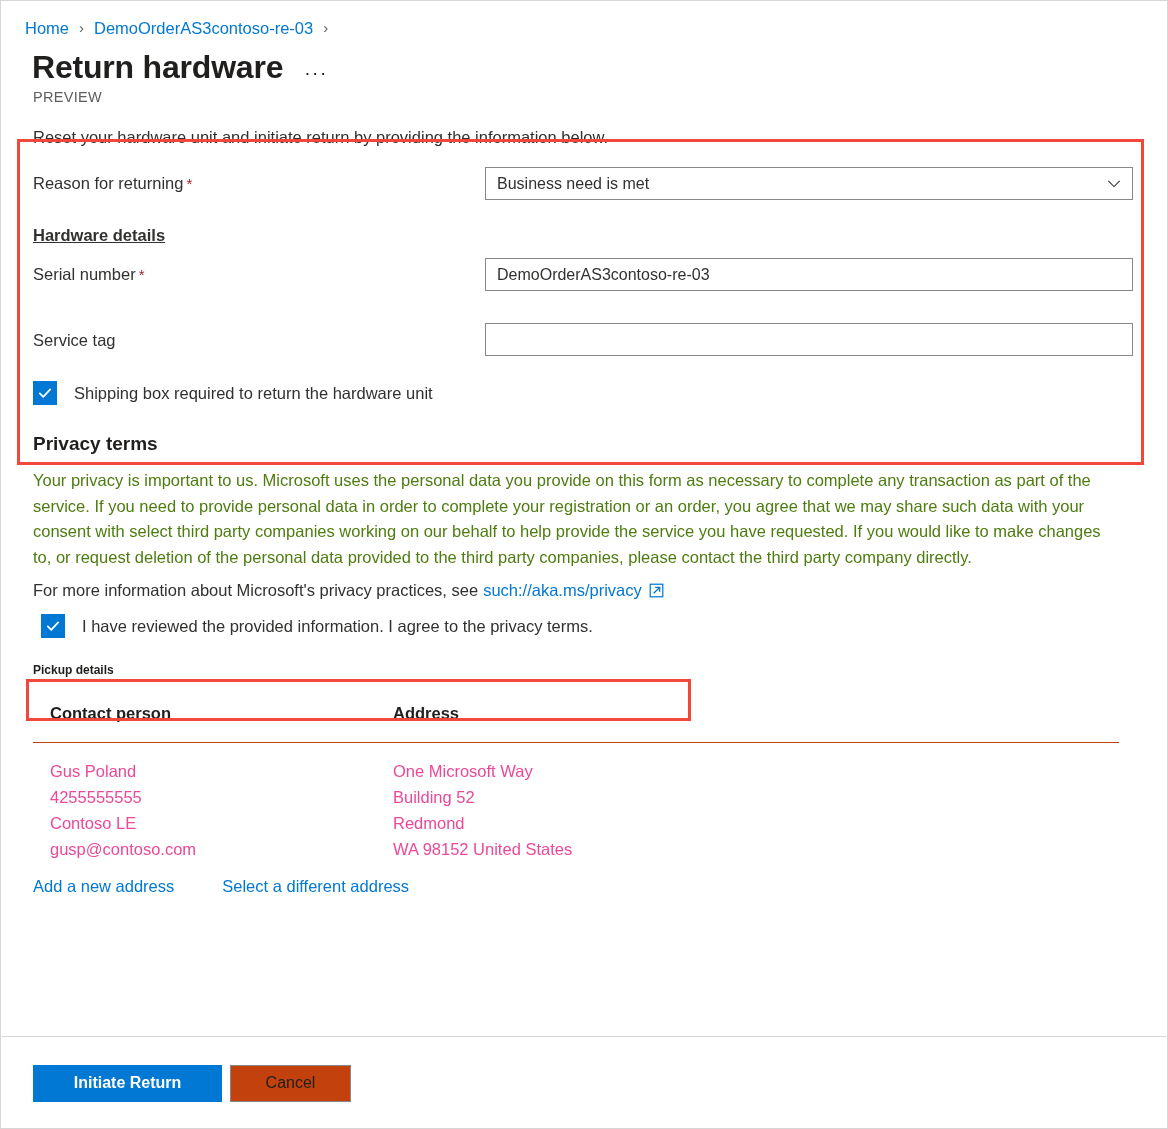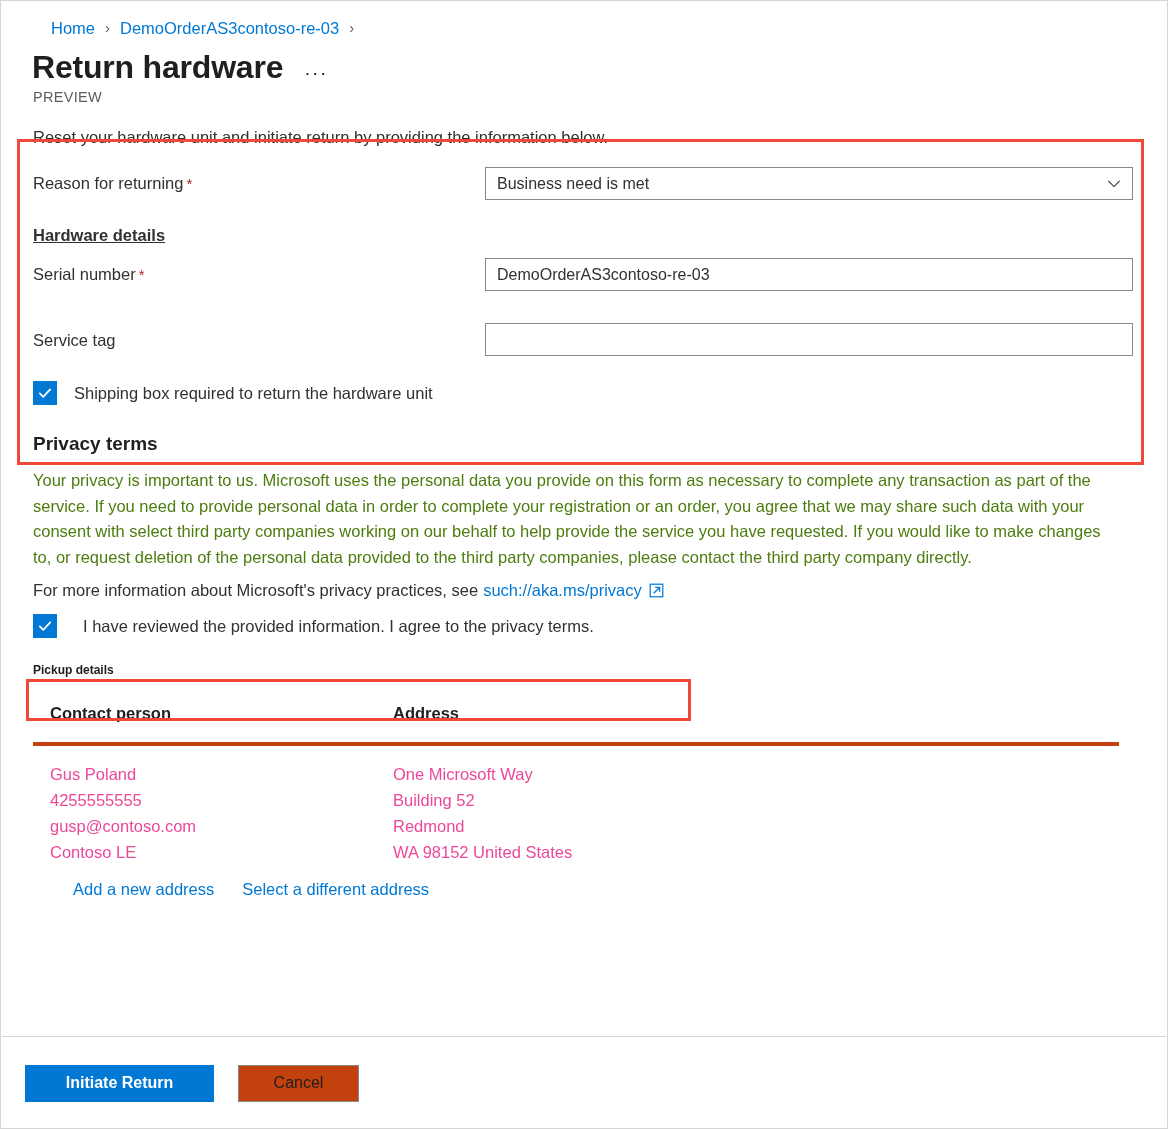--- a/index.html
+++ b/index.html
@@ -18,21 +18,21 @@
     position: relative;
     width: 1168px; height: 1129px;
     border: 1px solid #d6d6d6;
     background: #fff;
     overflow: hidden;
   }
 
   
   .breadcrumb {
     display: flex; align-items: center;
-    padding: 17px 0 0 50px;
+    padding: 17px 0 0 24px;
     font-size: 16.5px;
     line-height: 20px;
     text-align: center;
   }
   .crumb-link {
     color: #0078d4;
     text-decoration: none;
     cursor: pointer;
     white-space: nowrap;
   }
@@ -217,43 +217,42 @@
     margin-top: 25px;
   }
   .tbl {
     margin-top: 23px;
     width: 1086px;
   }
   .tbl-row {
     display: flex;
   }
   .tbl-head {
-    border-bottom: 4px solid #c2410c;
+    border-bottom: 1px solid #c2410c;
     padding: 0 0 16px 0;
   }
   .tbl-head .cell {
     font-weight: 700;
     font-size: 16.5px;
     color: #201f1e;
   }
   .tbl-body { padding-top: 15px; }
   .cell {
     font-size: 16.5px;
     color: #ec4899;
     line-height: 26px;
   }
   .col-1 { width: 360px; padding-left: 17px; flex: none; }
   .col-2 { flex: 1; padding-left: 0px; }
   .cell-lines div { white-space: nowrap; }
 
   .addr-links {
     display: flex;
     margin-top: 15px;
-    gap: 28px;
-    margin-left: 40px;
+    gap: 48px;
   }
   .addr-link {
     color: #0078d4;
     font-size: 16.5px;
     text-decoration: none;
     cursor: pointer;
   }
 
   
   .footer-sep {
@@ -264,22 +263,22 @@
     background: #d6d6d6;
   }
   .footer {
     position: absolute;
     left: 0; right: 0;
     top: 1036px;
     height: 92px;
     background: #fff;
     display: flex;
     align-items: center;
-    padding-left: 24px;
-    gap: 24px;
+    padding-left: 32px;
+    gap: 8px;
   }
   .btn {
     font-family: "Liberation Sans", sans-serif;
     font-size: 16px;
     height: 37px;
     padding: 0 22px;
     cursor: pointer;
     border: 1px solid transparent;
     display: inline-flex;
     align-items: center;
@@ -377,42 +376,42 @@
       <a class="ext-link">such://aka.ms/privacy</a>
       <span class="ext-icon">
         <svg viewBox="0 0 16 16" width="15" height="15" aria-hidden="true">
           <rect x="1.3" y="1.3" width="13.4" height="13.4" fill="none" stroke="#0078d4" stroke-width="1.3"></rect>
           <path d="M5 11 L11 5" stroke="#0078d4" stroke-width="1.4" fill="none"></path>
           <path d="M6.6 4.6 L11.4 4.6 L11.4 9.4" stroke="#0078d4" stroke-width="1.4" fill="none"></path>
         </svg>
       </span>
     </div>
 
-    <div class="cb-row" style="margin-top:13px;gap:9px;">
+    <div class="cb-row" style="margin-top:13px;margin-left:8px;">
       <span class="cbox">
         <svg viewBox="0 0 20 20" width="16" height="16" aria-hidden="true">
           <path d="M3.5 10.5 L7.8 14.8 L16.5 5.5" fill="none" stroke="#ffffff" stroke-width="2.2" stroke-linecap="round" stroke-linejoin="round"></path>
         </svg>
       </span>
       <span class="cb-label">I have reviewed the provided information. I agree to the privacy terms.</span>
     </div>
 
     <div class="pickup-head">Pickup details</div>
 
     <div class="tbl">
       <div class="tbl-row tbl-head">
         <div class="cell col-1">Contact person</div>
         <div class="cell col-2">Address</div>
       </div>
       <div class="tbl-row tbl-body">
         <div class="cell col-1 cell-lines">
           <div>Gus Poland</div>
           <div>4255555555</div>
+          <div>Contoso LE</div>
           <div>gusp@contoso.com</div>
-          <div>Contoso LE</div>
         </div>
         <div class="cell col-2 cell-lines">
           <div>One Microsoft Way</div>
           <div>Building 52</div>
           <div>Redmond</div>
           <div>WA 98152 United States</div>
         </div>
       </div>
     </div>
 

